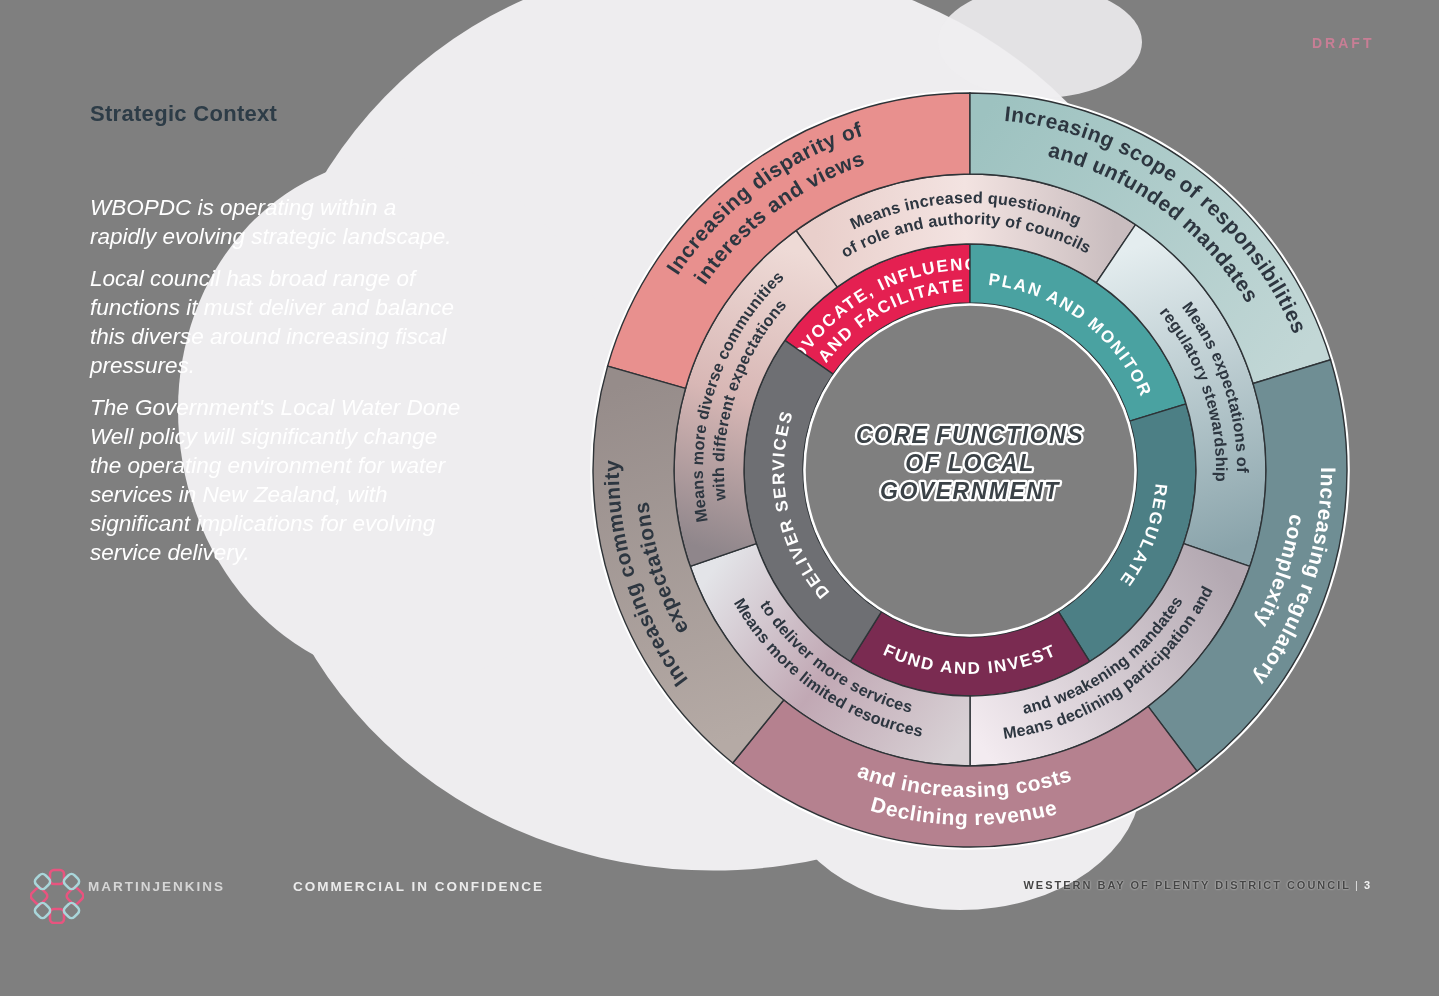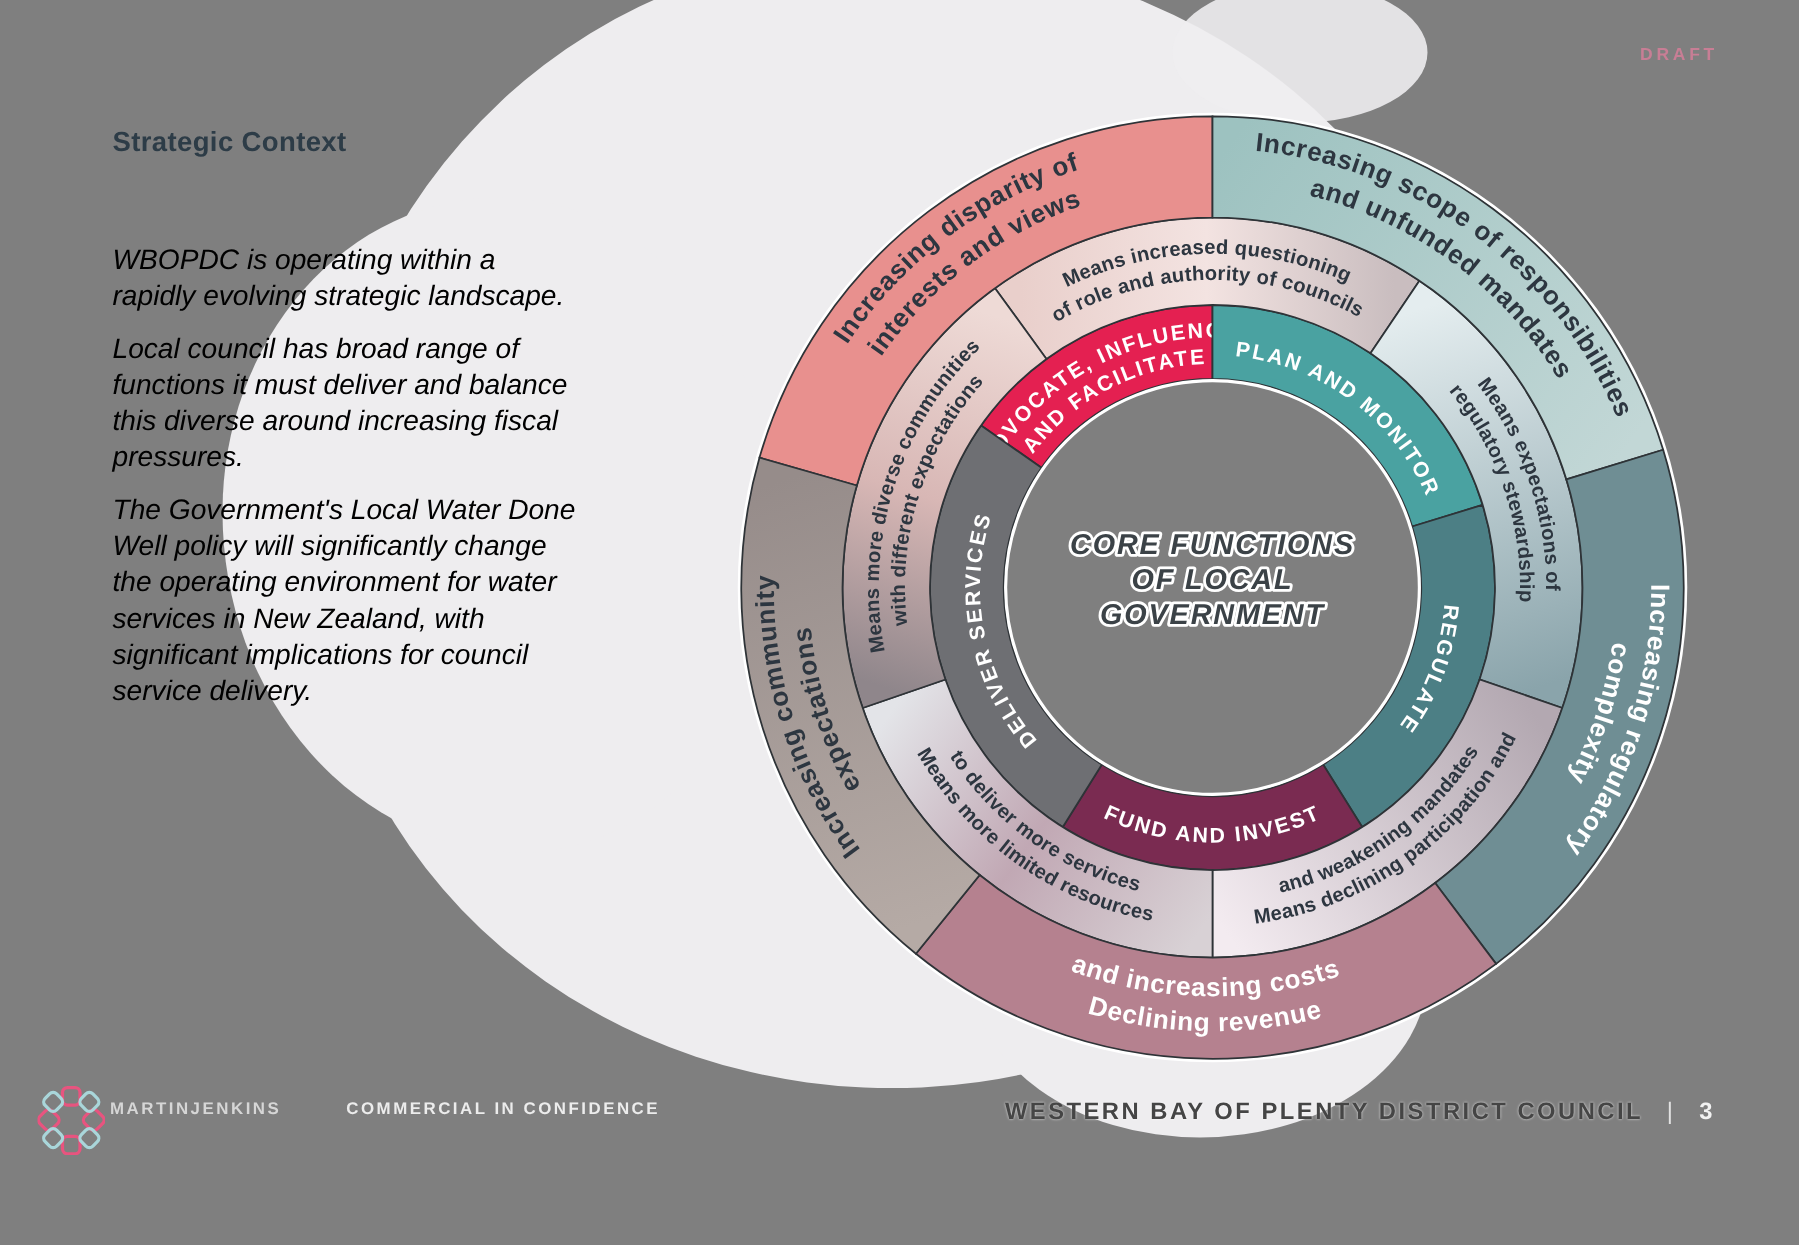--- a/index.html
+++ b/index.html
@@ -22,64 +22,64 @@
     position:absolute;left:1292px;top:35px;
     font-size:14px;font-weight:700;letter-spacing:3px;color:#c87e95;margin-left:20px;
   }
   #page-title{
     position:absolute;left:90px;top:86px;
     font-size:22px;font-weight:700;color:#2d3c47;letter-spacing:.3px;
   }
   #intro{
     position:absolute;left:90px;top:193px;width:378px;
     font-style:italic;font-weight:500;
-    color:#000000;font-size:22.5px;line-height:29px;
+    color:#ffffff;font-size:22.5px;line-height:29px;
   }
   #intro p{margin:0 0 13px 0;}
 
   #diagram{position:absolute;left:0;top:0;}
   #diagram text{font-family:"Liberation Sans", sans-serif;}
   .center-label{
     font-style:italic;font-weight:600;font-size:23px;letter-spacing:1.5px;
     fill:#3b4247;stroke:#ffffff;stroke-width:4.5px;
     paint-order:stroke;stroke-linejoin:round;
     text-anchor:middle;
   }
 
   #footer{position:absolute;left:0;bottom:0;width:1439px;height:70px;}
   #footer-logo{position:absolute;left:30px;top:-58px;}
   #footer-left{
-    position:absolute;left:88px;top:-47px;display:flex;gap:20px;align-items:baseline;
+    position:absolute;left:88px;top:-47px;display:flex;gap:36px;align-items:baseline;
     font-size:13.5px;font-weight:700;letter-spacing:2px;
   }
   #brand-name{color:#d6d6d6;}
   #classification{color:#ececec;margin-left:32px;}
   #footer-right{
-    position:absolute;right:67px;top:-47px;display:flex;gap:19px;align-items:flex-start;
-    font-size:19px;font-weight:700;letter-spacing:2px;
+    position:absolute;right:67px;top:-47px;display:flex;gap:4px;align-items:flex-start;
+    font-size:11px;font-weight:700;letter-spacing:2px;
   }
   #council-name{color:#454545;text-shadow:0 0 2px rgba(255,255,255,.85);}
   #footer-separator{color:#e2e2e2;font-weight:400;}
   #page-number{color:#f2f2f2;}
 </style>
 </head>
 <body>
 
 <div class="blob" id="blob-main"></div>
 <div class="blob" id="blob-left"></div>
 <div class="blob" id="blob-bottom"></div>
 <div class="blob" id="blob-topright"></div>
 
 <div id="draft-label">DRAFT</div>
 <h1 id="page-title">Strategic Context</h1>
 
 <div id="intro">
   <p>WBOPDC is operating within a rapidly evolving strategic landscape.</p>
   <p>Local council has broad range of functions it must deliver and balance this diverse around increasing fiscal pressures.</p>
-  <p>The Government's Local Water Done Well policy will significantly change the operating environment for water services in New Zealand, with significant implications for council service delivery.</p>
+  <p>The Government's Local Water Done Well policy will significantly change the operating environment for water services in New Zealand, with significant implications for evolving service delivery.</p>
 </div>
 
 <svg id="diagram" width="1439" height="996" viewBox="0 0 1439 996">
     <defs>
       <path id="tp-advocate-0" d="M 773.0384493975585 435.27036446661396 A 200 200 0 0 1 1054.5236523481399 288.73844259267" fill="none"></path>
       <path id="tp-advocate-1" d="M 793.7194122108148 438.9169761976195 A 179 179 0 0 1 1045.6486688515852 307.7709061204397" fill="none"></path>
       <path id="tp-plan-and-monitor-0" d="M 891.39300331623 301.4267516111831 A 186 186 0 0 1 1154.189860785932 495.8861967785722" fill="none"></path>
       <path id="tp-regulate-0" d="M 1108.2249375387953 345.54170721725234 A 186 186 0 0 1 992.6676978733574 654.6135842052859" fill="none"></path>
       <path id="tp-fund-and-invest-0" d="M 798.9112041391335 581.1063631430656 A 204 204 0 0 0 1141.0887958608664 581.1063631430656" fill="none"></path>
       <path id="tp-deliver-services-0" d="M 947.3323021266426 654.6135842052859 A 186 186 0 0 1 877 308.9192748960944" fill="none"></path>

